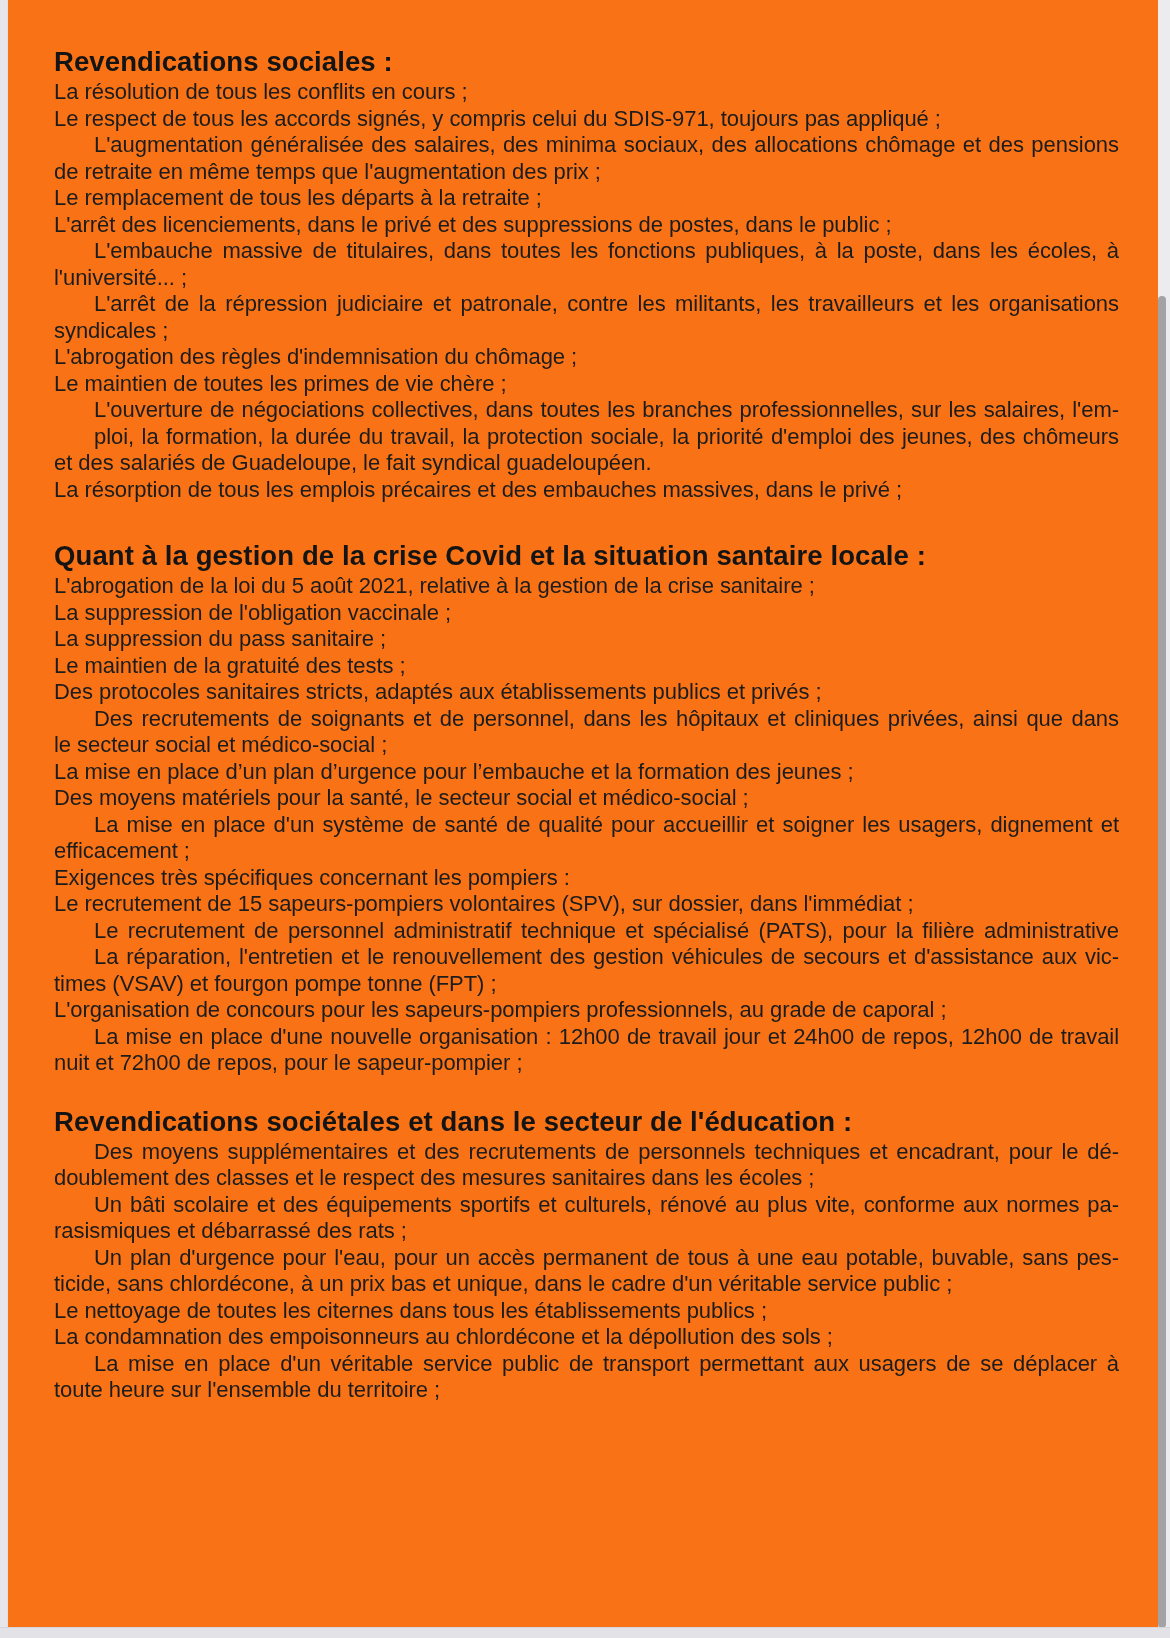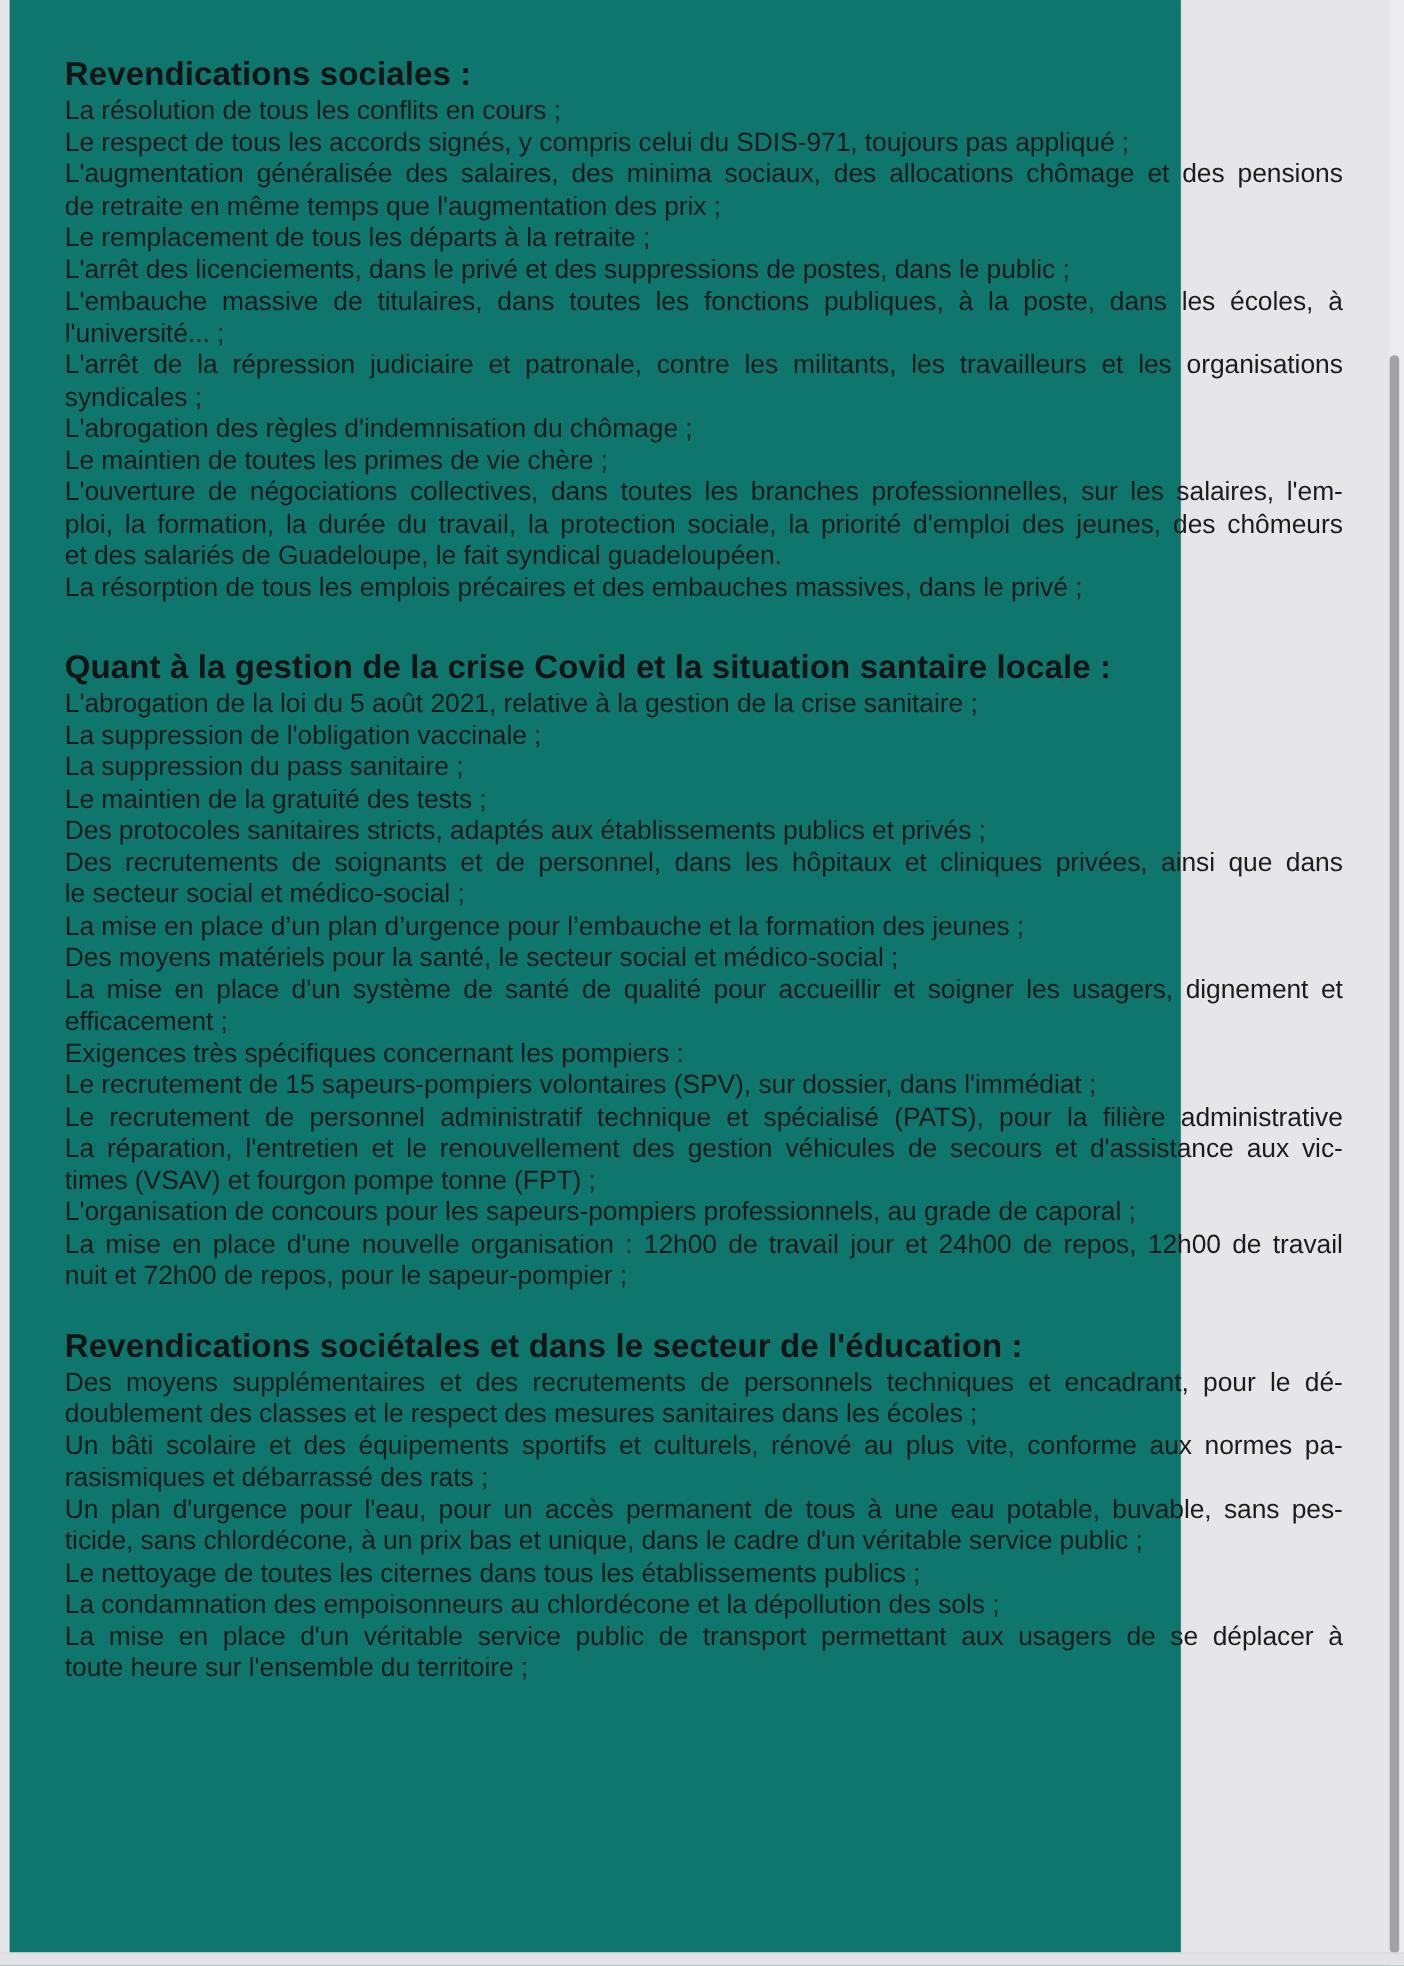--- a/index.html
+++ b/index.html
@@ -3,38 +3,38 @@
 <meta charset="utf-8">
 <style>
   html, body { margin: 0; padding: 0; }
   body {
     width: 1170px; height: 1638px; overflow: hidden;
     background: #e6e6ea;
     font-family: "Liberation Sans", sans-serif;
     position: relative;
   }
   .page {
-    position: absolute; left: 8px; top: 0; width: 976px; height: 1628px;
-    background: #0f766e;
+    position: absolute; left: 8px; top: 0; width: 1150px; height: 1628px;
+    background: #f97316;
     box-shadow: 0 1px 2px rgba(0,0,0,0.08);
   }
   .content {
     position: absolute; left: 46px; top: 45px; width: 1065px;
     color: #1c1c1c;
   }
   .heading {
     font-weight: bold; font-size: 27.5px; line-height: 34px;
     margin: 0; color: #141414; letter-spacing: 0.1px;
   }
   .line {
     font-size: 22px; line-height: 26.5px; white-space: nowrap;
     letter-spacing: -0.05px;
   }
   .just {
-    text-align: justify; text-align-last: justify; white-space: normal;
+    text-align: justify; text-align-last: justify; white-space: normal; margin-left: 40px;
   }
   .section-gap-1 { height: 36px; }
   .section-gap-2 { height: 28px; }
   .scrollbar-track {
     position: absolute; right: 0; top: 0; width: 12px; height: 1638px;
     background: #ececef;
   }
   .scrollbar-thumb {
     position: absolute; right: 4px; top: 296px; width: 8px; height: 1332px;
     background: #a3a3a6; border-radius: 4px;

